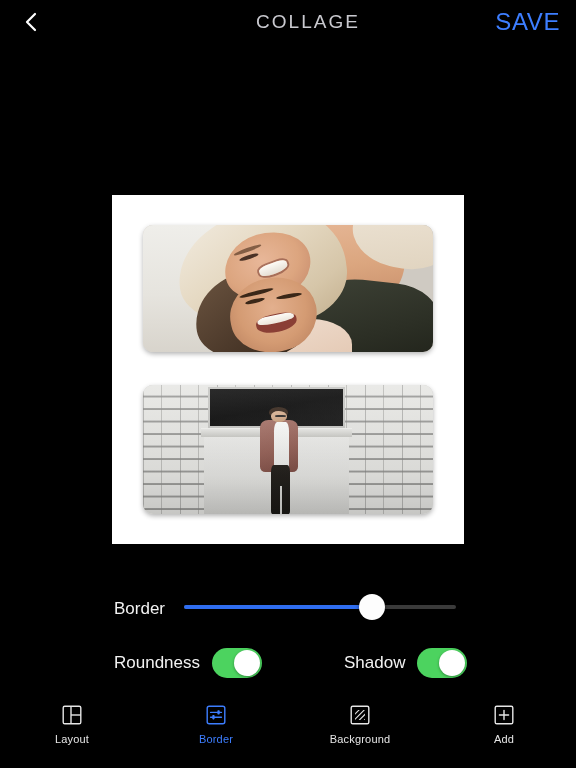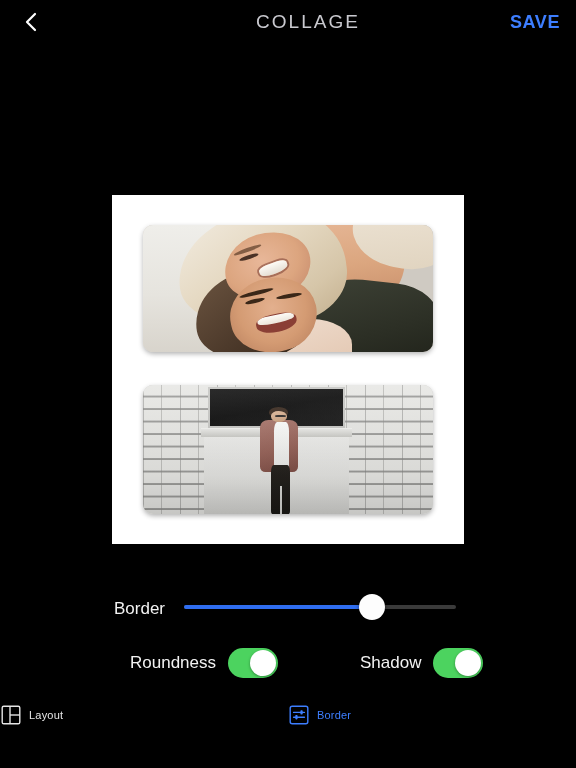--- a/index.html
+++ b/index.html
@@ -43,24 +43,24 @@
     letter-spacing: 2.0px;
     color: #c9c9cf;
     font-weight: 400;
     position: absolute;
     left: 0; right: 0;
     text-align: center;
     pointer-events: none;
     padding-left: 40px;
   }
   .save-btn {
-    font-size: 18px;
+    font-size: 24px;
     letter-spacing: 0.6px;
     color: #3d7eff;
-    font-weight: 700;
+    font-weight: 400;
     cursor: pointer;
     z-index: 2;
   }
 
   
   .canvas-wrap {
     position: absolute;
     left: 112px;
     top: 195px;
     width: 352px;
@@ -293,21 +293,21 @@
     margin-top: -13px;
     background: #fdfdfd;
     border-radius: 50%;
     box-shadow: 0 1px 4px rgba(0,0,0,0.5);
     cursor: pointer;
   }
 
   
   .toggle-row {
     position: absolute;
-    left: 16px; top: 648px;
+    left: 0; top: 648px;
     width: 517px;
     height: 34px;
   }
   .toggle-group { position: absolute; display: flex; align-items: center; gap: 12px; }
   .toggle-group.roundness { left: 114px; }
   .toggle-group.shadow { left: 344px; justify-content: flex-end; }
   .toggle-label {
     font-size: 17px;
     color: #f2f2f2;
     font-weight: 400;
@@ -338,21 +338,21 @@
     height: 72px;
     display: flex;
     align-items: flex-start;
     padding-top: 8px;
     box-sizing: border-box;
     background: #000000;
   }
   .tab {
     flex: 1;
     display: flex;
-    flex-direction: row;
+    flex-direction: column;
     align-items: center;
     gap: 7px;
     cursor: pointer;
   }
   .tab-icon {
     width: 22px; height: 22px;
     display: flex; align-items: center; justify-content: center;
   }
   .tab-icon svg { display: block; }
   .tab-label {
@@ -460,16 +460,45 @@
         <rect x="2.2" y="2.2" width="17.6" height="17.6" rx="2" fill="none" stroke="#3d7eff" stroke-width="1.4"></rect>
         <line x1="5.6" y1="8.4" x2="16.4" y2="8.4" stroke="#3d7eff" stroke-width="1.4" stroke-linecap="round"></line>
         <line x1="5.6" y1="13.2" x2="16.4" y2="13.2" stroke="#3d7eff" stroke-width="1.4" stroke-linecap="round"></line>
         <rect x="12.4" y="6.2" width="2.3" height="4.4" rx="0.8" fill="#3d7eff"></rect>
         <rect x="7.3" y="11" width="2.3" height="4.4" rx="0.8" fill="#3d7eff"></rect>
       </svg>
     </span>
     <span class="tab-label">Border</span>
   </div>
 
-
-
+  <div class="tab">
+    <span class="tab-icon">
+      <svg width="22" height="22" viewBox="0 0 22 22">
+        <rect x="2.2" y="2.2" width="17.6" height="17.6" rx="1.6" fill="none" stroke="#e6e6e6" stroke-width="1.4"></rect>
+        <defs>
+          <clipPath id="bgclip">
+              <rect x="6" y="6" width="10" height="10" rx="0.6"></rect>
+            </clipPath>
+        </defs>
+        <g clip-path="url(#bgclip)" stroke="#e6e6e6" stroke-width="1.1">
+          <line x1="3" y1="13" x2="13" y2="3"></line>
+          <line x1="5.6" y1="15.6" x2="15.6" y2="5.6"></line>
+          <line x1="8.2" y1="18.2" x2="18.2" y2="8.2"></line>
+          <line x1="10.8" y1="20.8" x2="20.8" y2="10.8"></line>
+        </g>
+      </svg>
+    </span>
+    <span class="tab-label">Background</span>
+  </div>
+
+
+  <div class="tab">
+    <span class="tab-icon">
+      <svg width="22" height="22" viewBox="0 0 22 22">
+        <rect x="2.2" y="2.2" width="17.6" height="17.6" rx="1.6" fill="none" stroke="#e6e6e6" stroke-width="1.4"></rect>
+        <line x1="11" y1="6.4" x2="11" y2="15.6" stroke="#e6e6e6" stroke-width="1.4" stroke-linecap="round"></line>
+        <line x1="6.4" y1="11" x2="15.6" y2="11" stroke="#e6e6e6" stroke-width="1.4" stroke-linecap="round"></line>
+      </svg>
+    </span>
+    <span class="tab-label">Add</span>
+  </div>
 
 </div>
 
 </body></html>

